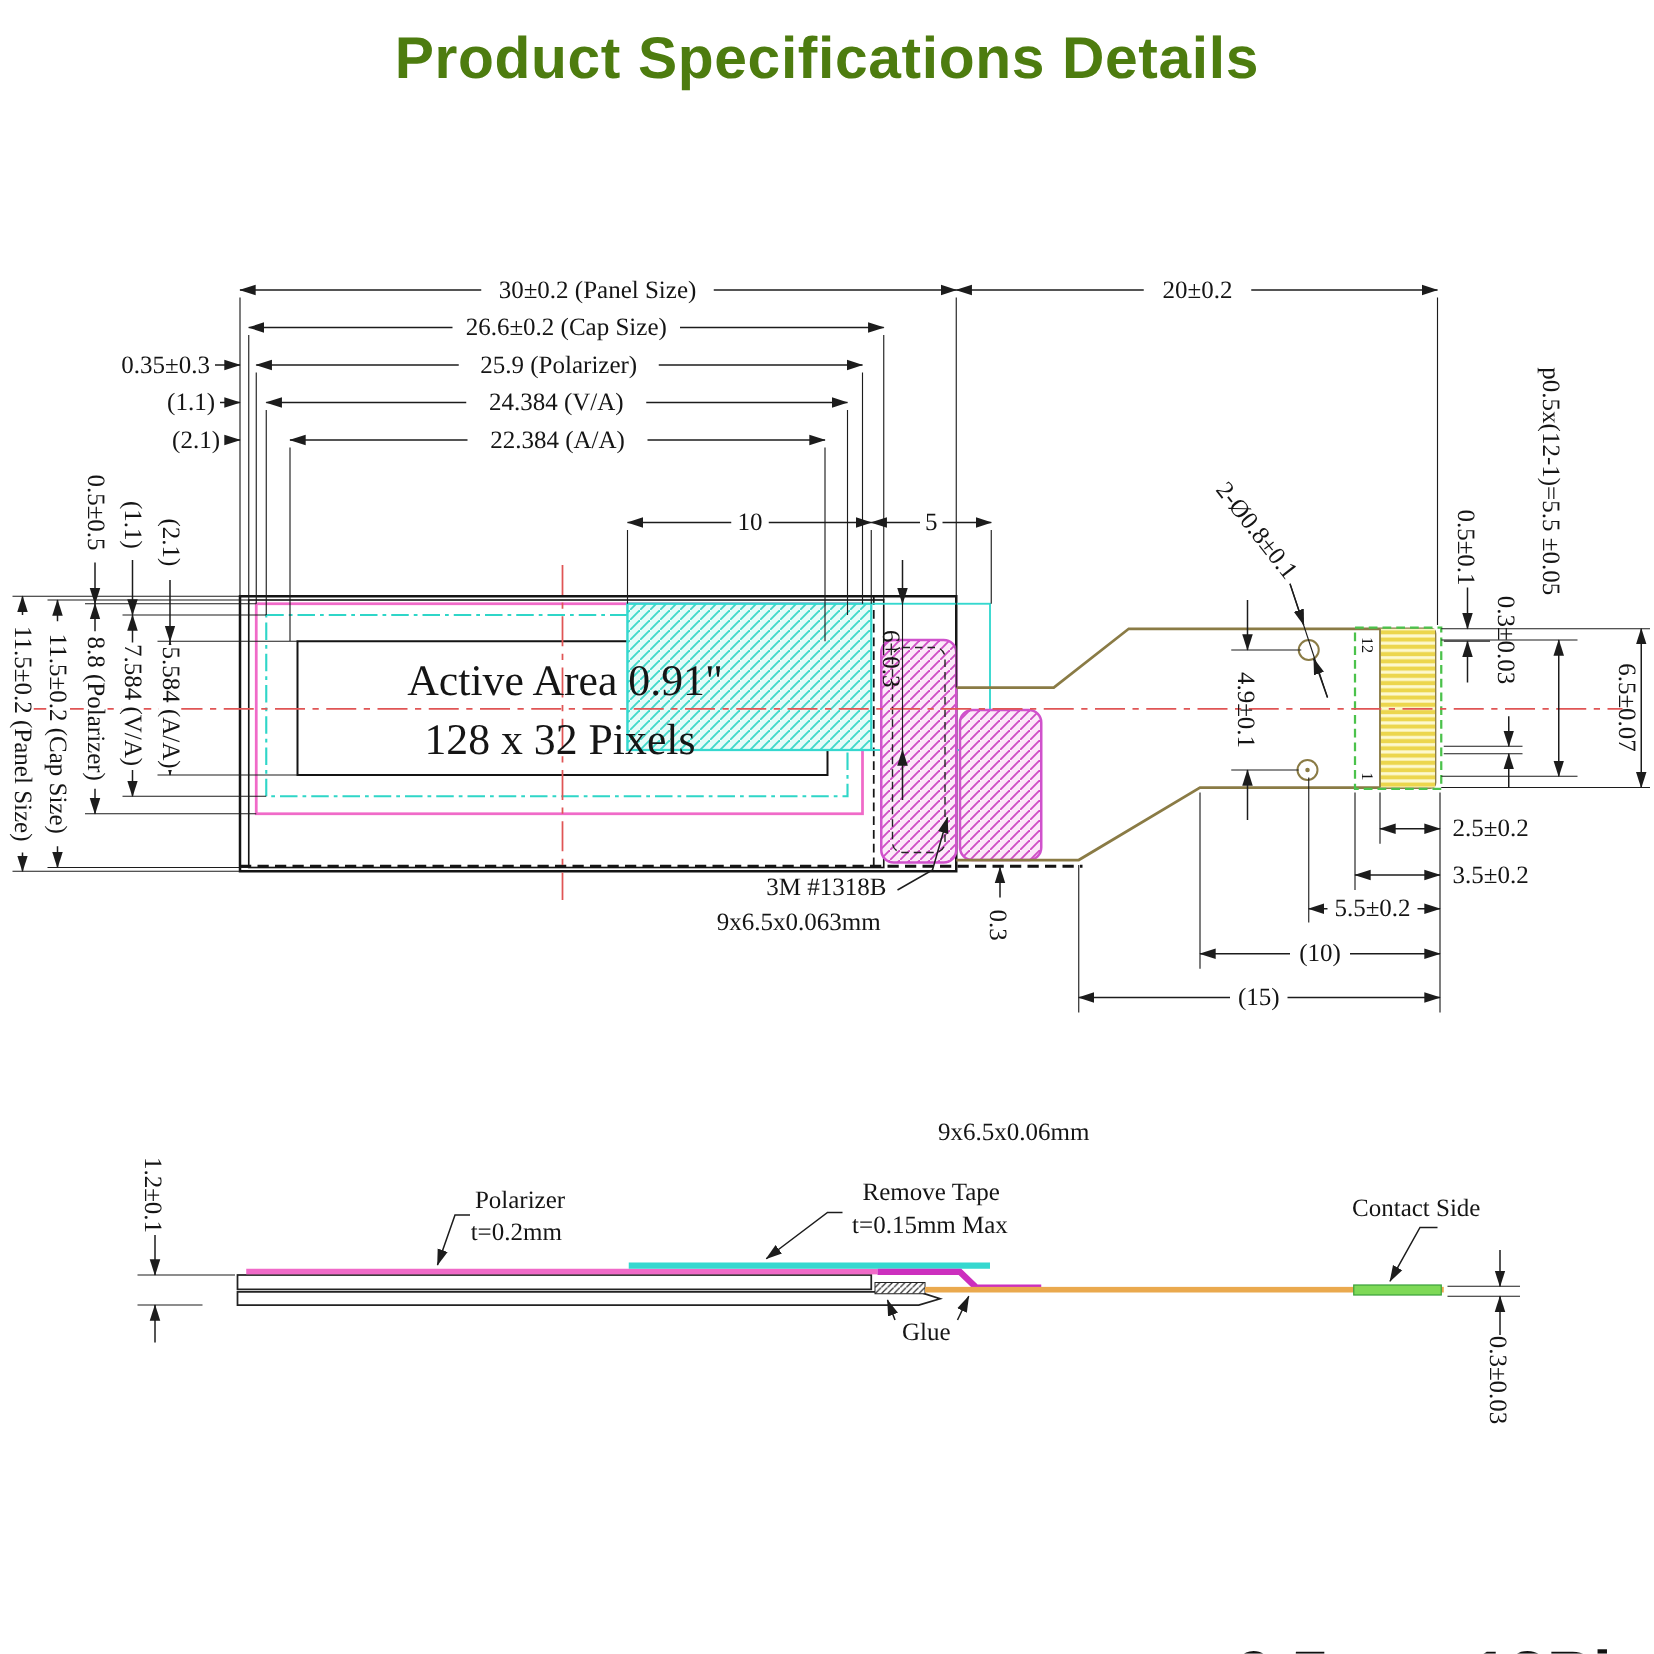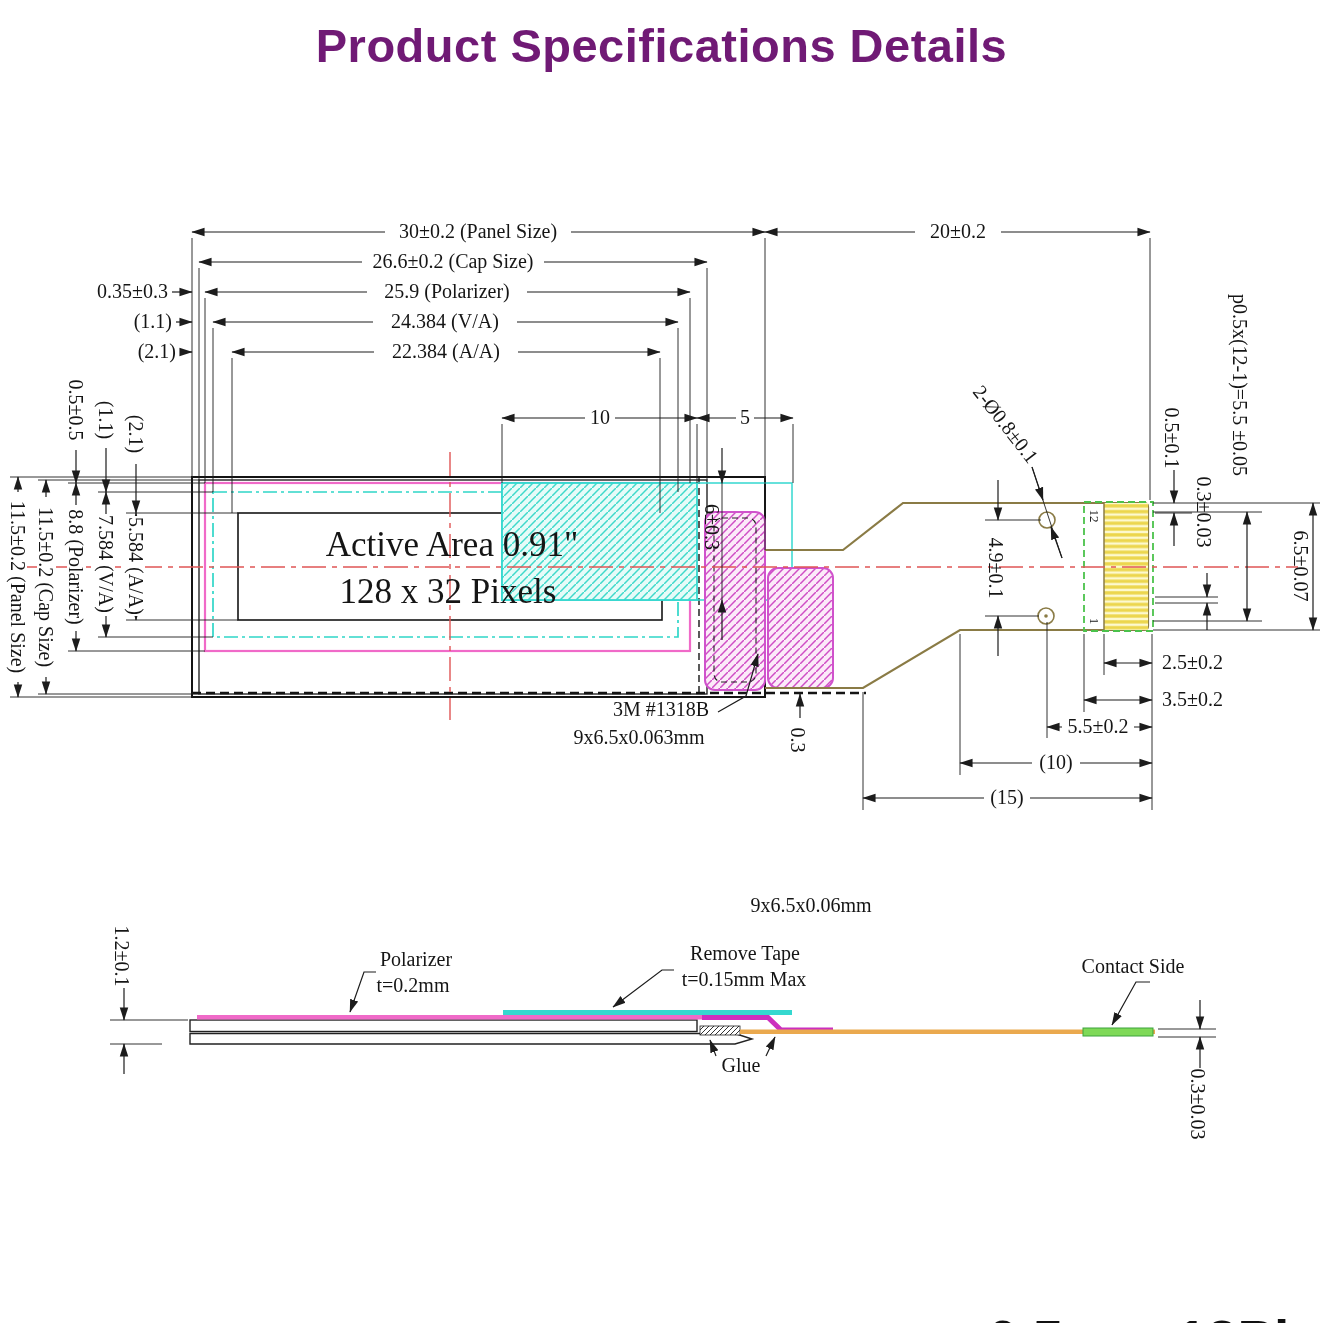--- a/index.html
+++ b/index.html
@@ -1,19 +1,19 @@
 <!DOCTYPE html>
 <html><head>
 <meta charset="utf-8">
 <style>
   html,body{margin:0;padding:0;background:#fff;}
   .page{position:relative;width:1323px;height:1323px;background:#fff;overflow:hidden;
         font-family:"Liberation Sans",sans-serif;}
   .page-title{position:absolute;top:18px;left:0;width:100%;text-align:center;
-        font-size:47px;font-weight:700;color:#701a75;letter-spacing:.5px;}
+        font-size:47px;font-weight:700;color:#4d7c0f;letter-spacing:.5px;}
   .page-footer{position:absolute;top:1308px;left:0;width:100%;text-align:right;
         font-size:55px;font-weight:700;color:#111;}
   svg{position:absolute;left:0;top:0;}
   svg text{font-family:"Liberation Serif",serif;fill:#151515;}
   .t20{font-size:20px}.t14{font-size:13px}.t35{font-size:35px}
   .mid{text-anchor:middle}.end{text-anchor:end}.cb{dominant-baseline:central}
   .dl{stroke:#1c1c1c;stroke-width:1.2;fill:none}
   .ext{stroke:#1c1c1c;stroke-width:0.9;fill:none}
   .bg{fill:#ffffff}
 </style>

